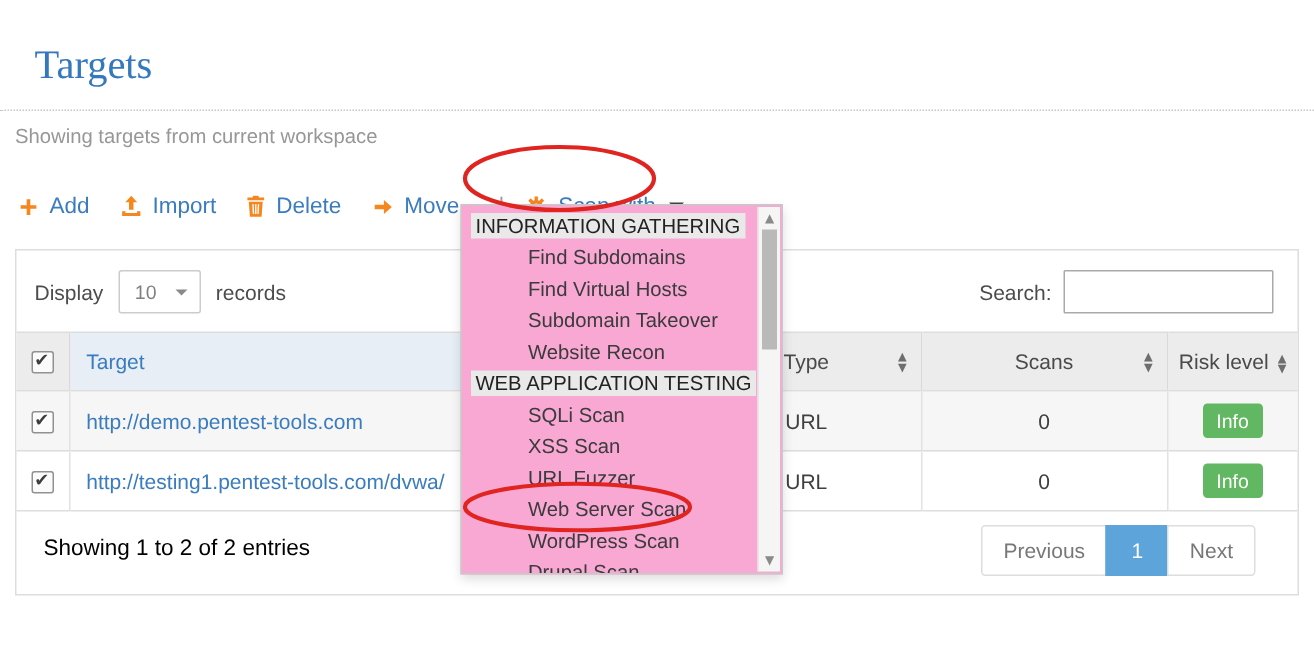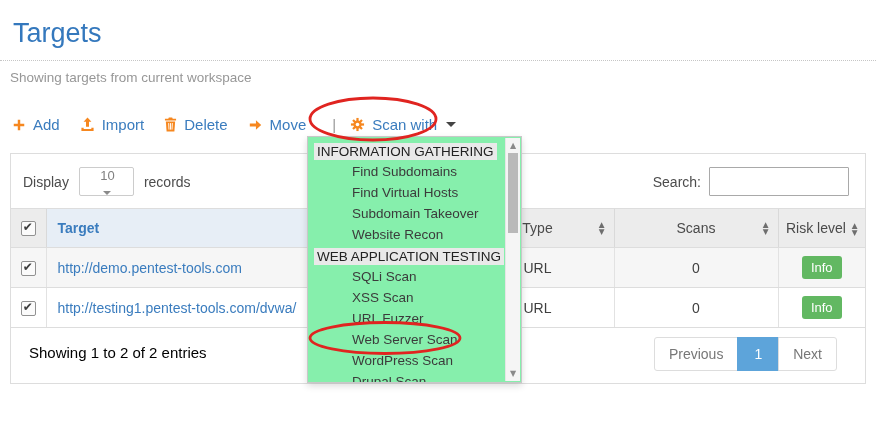--- a/index.html
+++ b/index.html
@@ -5,22 +5,22 @@
   * { box-sizing: border-box; }
   html,body { margin:0; padding:0; }
   body {
     width:876px; height:430px; position:relative; overflow:hidden;
     background:#fff; color:#333;
     font-family:"Liberation Sans", sans-serif;
   }
 
   
   .page-title {
-    margin:3px; padding:14px 10px 0 10px;
-    font-size:27px; line-height:33px; font-weight:400; color:#3478bd;
+    margin:13px; padding:14px 10px 0 10px;
+    font-size:27px; line-height:33px; font-weight:400; color:#3478bd;font-family:Liberation Serif, serif;
   }
   .dotted-divider { margin-top:10px; border-bottom:1px dotted #c6c6c6; height:0; }
   .page-subtitle { padding:9px 10px 0 10px; font-size:13.5px; color:#979797; }
 
   
   .toolbar { margin:31px 10px 0 12px; display:flex; align-items:flex-start; font-size:15px; }
   .tool-link { display:inline-flex; align-items:center; gap:7px; color:#3a7cbe; cursor:pointer; margin-right:20px; }
   .tool-link svg { display:block; }
   .tool-sep { color:#9a9a9a; margin:0 14px 0 6px; font-size:15px; }
   .caret-down {
@@ -29,35 +29,35 @@
   }
 
   
   .panel { margin:20px 10px 0 10px; border:1px solid #ddd; background:#fff; }
   .panel-top { display:flex; justify-content:space-between; align-items:center; padding:13px 16px 12px 12px; }
   .display-ctrl, .search-ctrl { display:flex; align-items:center; font-size:14px; color:#4c4c4c; }
   .select-box {
     width:55px; height:29px; margin:0 10px; padding:0 8px 0 10px;
     border:1px solid #ccc; border-radius:2px; background:#fff;
     display:flex; align-items:center; justify-content:space-between;
-    font-size:13px; color:#808080; cursor:pointer;flex-direction:column;
+    font-size:13px; color:#808080; cursor:pointer;
   }
   .select-caret {
     width:0; height:0; border-left:4px solid transparent; border-right:4px solid transparent; border-top:4px solid #8a8a8a;
   }
   .search-ctrl label { margin-right:8px; }
   .search-input { width:140px; height:29px; border:1px solid #a9a9a9; border-radius:1px; padding:0 6px; font-size:13px; outline:none; }
 
   table.targets { width:100%; border-collapse:collapse; table-layout:fixed; }
   thead th {
     height:39px; background:#ececec; border-top:1px solid #ddd; border-bottom:1px solid #ddd;
     font-size:14px; font-weight:400; color:#4a4a4a; position:relative; text-align:center; cursor:pointer;
   }
   thead th + th { border-left:1px solid #d9d9d9; }
-  thead th.th-target { background:#e7eef6; text-align:left; padding-left:11px; color:#3a7cbe; font-weight:700; }
+  thead th.th-target { background:#e7eef6; text-align:left; padding-left:11px; color:#3a7cbe; font-weight:400; }
   .sort-icon { position:absolute; right:9px; top:50%; transform:translateY(-50%); }
   .sort-icon::before, .sort-icon::after {
     display:block; font-size:7.5px; line-height:7px; color:#6e6e6e;
     font-family:"DejaVu Sans", sans-serif;
   }
   .sort-icon::before { content:"▲"; }
   .sort-icon::after  { content:"▼"; }
   .sort-icon.inline { position:static; display:inline-block; transform:none; margin-left:6px; vertical-align:middle; }
 
   tbody td { height:40px; border-bottom:1px solid #ddd; text-align:center; font-size:14px; color:#3f3f3f; }
@@ -78,21 +78,21 @@
     border:1px solid #ddd; background:#fff; color:#777; font-size:14px;
     padding:8px 14px; margin-left:-1px; cursor:pointer; line-height:16px;
   }
   .page-btn.first { border-radius:3px 0 0 3px; margin-left:0; }
   .page-btn.last { border-radius:0 3px 3px 0; }
   .page-btn.active { background:#5da4da; border-color:#5da4da; color:#fff; padding:8px 16px; }
 
   
   .scan-menu {
     position:absolute; left:307px; top:136px; width:215px; height:247px;
-    background:#86efac; border:1px solid #c8c8c8; box-shadow:0 3px 7px rgba(0,0,0,.14);
+    background:#f9a8d4; border:1px solid #c8c8c8; box-shadow:0 3px 7px rgba(0,0,0,.14);
     overflow:hidden; z-index:50; padding:3px 16px 0 0;
   }
   .menu-item { height:21px; line-height:21px; font-size:13.5px; color:#3b3b3b; padding-left:44px; white-space:nowrap; cursor:pointer; }
   .menu-cat { height:21px; line-height:21px; padding-left:6px; white-space:nowrap; }
   .menu-cat span { background:#e9e9e9; color:#222; font-size:13.5px; padding:1px 3px; }
 
   .menu-scrollbar { position:absolute; top:1px; right:1px; bottom:1px; width:15px; background:#f5f5f5; border-left:1px solid #e6e6e6; }
   .sb-arrow { position:absolute; left:0; width:14px; text-align:center; font-size:8px; color:#8a8a8a; font-family:"DejaVu Sans", sans-serif; cursor:pointer; }
   .sb-up { top:3px; } .sb-down { bottom:3px; }
   .sb-thumb { position:absolute; top:15px; left:2px; width:10px; height:80px; background:#b9b9b9; cursor:pointer; }

